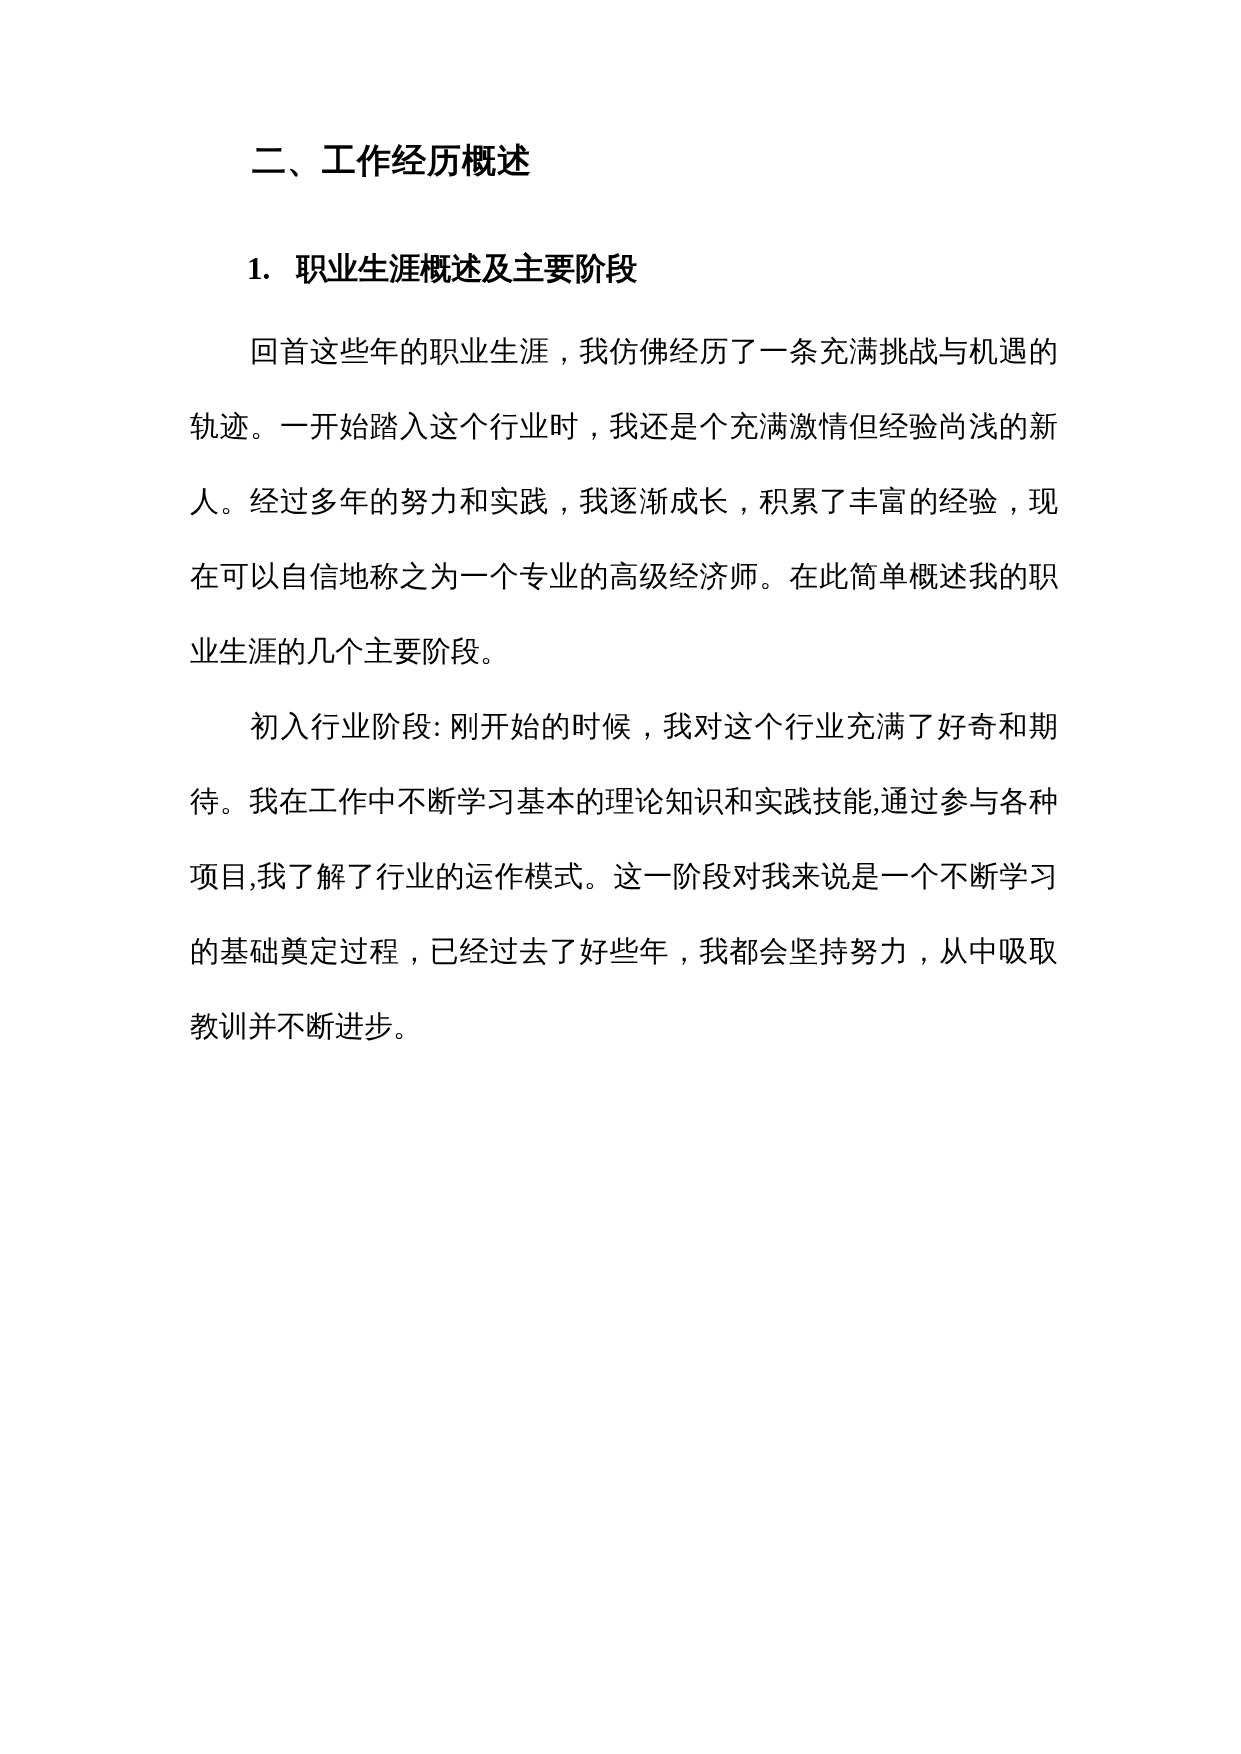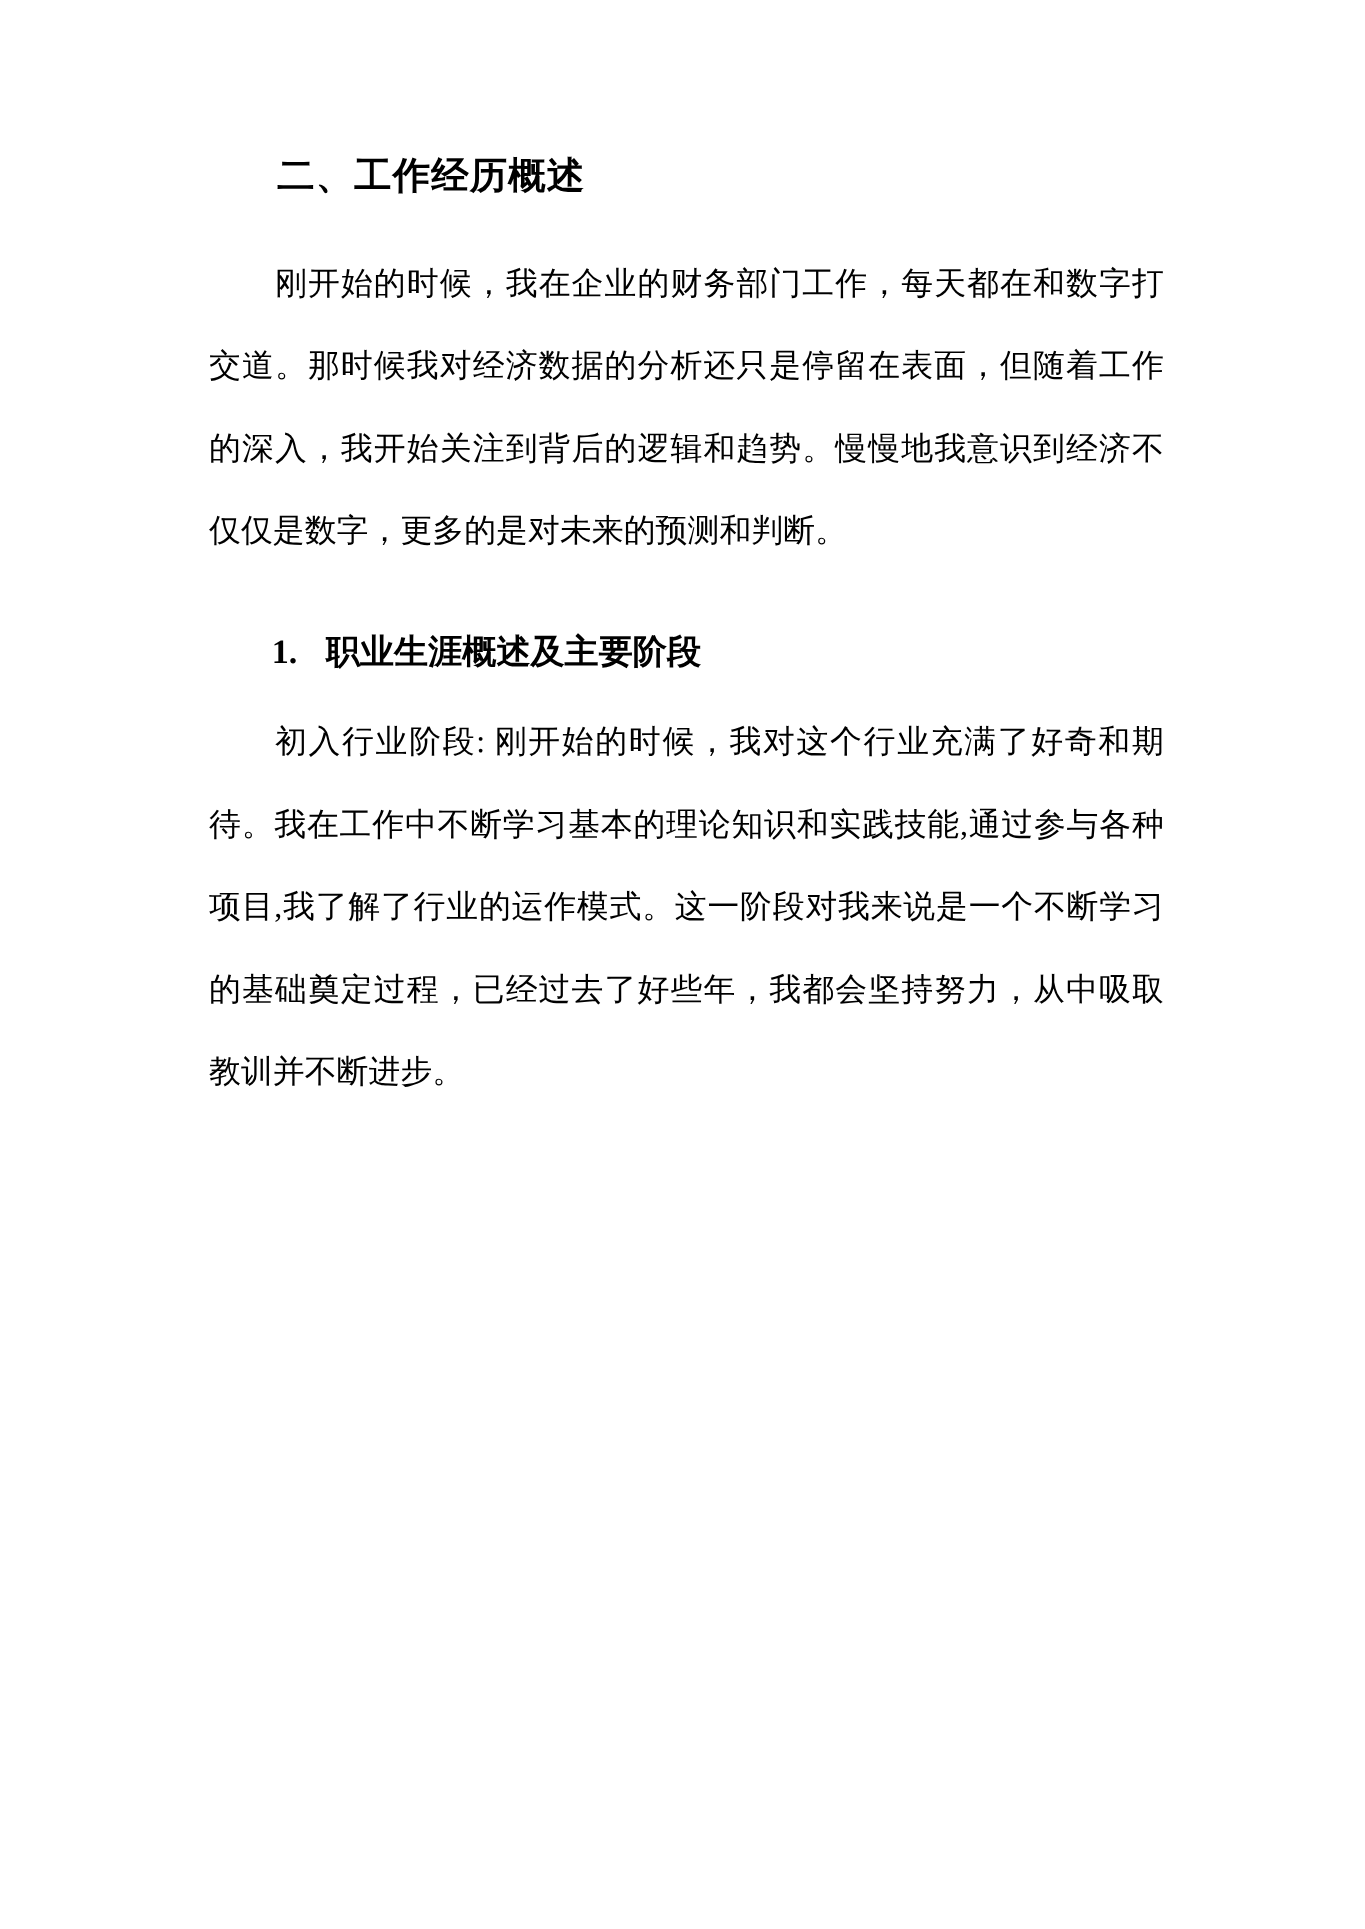--- a/index.html
+++ b/index.html
@@ -48,22 +48,22 @@
   }
 </style>
 </head>
 <body>
 
 <div class="page">
 
   <h1 class="doc-title">二、工作经历概述</h1>
 
 
-  <p class="para">刚开始的时候，我在企业的财务部门工作，每天都在和数字打交道。那时候我对经济数据的分析还只是停留在表面，但随着工作的深入，我开始关注到背后的逻辑和趋势。慢慢地我意识到经济不仅仅是数字，更多的是对未来的预测和判断。</p>
 
   <h2 class="sub-heading">
     <span class="num">1.</span><span>职业生涯概述及主要阶段</span>
   </h2>
 
+  <p class="para">回首这些年的职业生涯，我仿佛经历了一条充满挑战与机遇的轨迹。一开始踏入这个行业时，我还是个充满激情但经验尚浅的新人。经过多年的努力和实践，我逐渐成长，积累了丰富的经验，现在可以自信地称之为一个专业的高级经济师。在此简单概述我的职业生涯的几个主要阶段。</p>
 
   <p class="para">初入行业阶段: 刚开始的时候，我对这个行业充满了好奇和期待。我在工作中不断学习基本的理论知识和实践技能,通过参与各种项目,我了解了行业的运作模式。这一阶段对我来说是一个不断学习的基础奠定过程，已经过去了好些年，我都会坚持努力，从中吸取教训并不断进步。</p>
 
 </div>
 
 </body></html>

